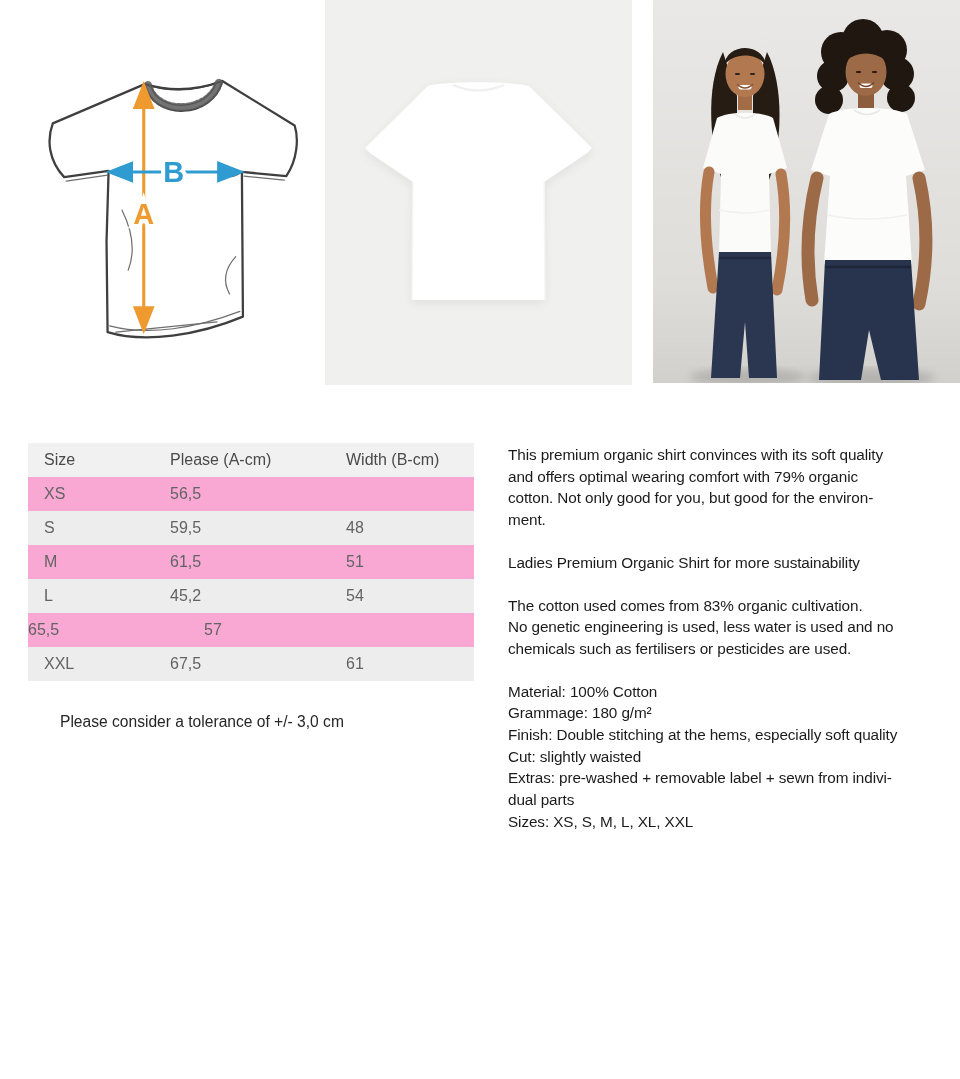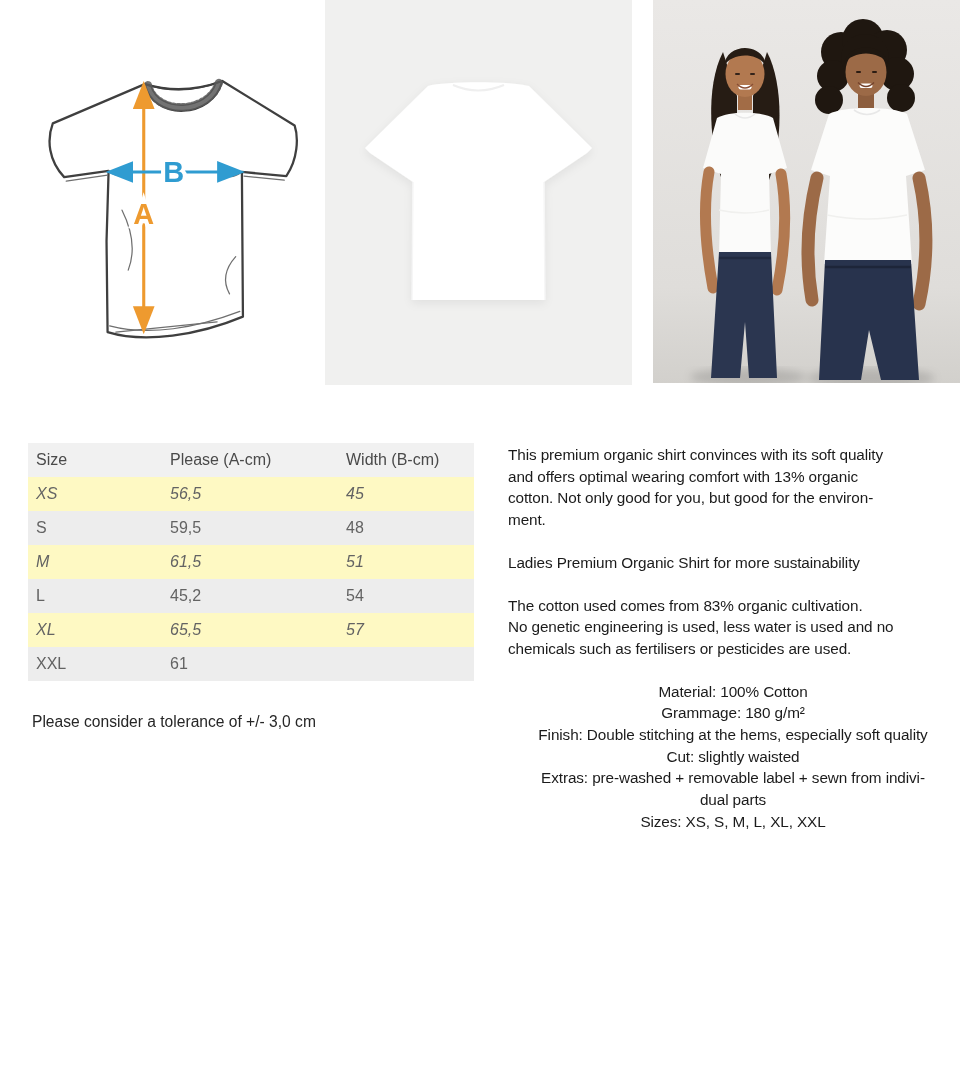--- a/index.html
+++ b/index.html
@@ -10,39 +10,39 @@
     overflow:hidden;
   }
   .panel { position:absolute; overflow:hidden; }
   .panel-diagram { left:20px; top:50px; width:295px; height:310px; background:#ffffff; }
   .panel-flat    { left:325px; top:0; width:307px; height:385px; background:#f0f0ef; }
   .panel-photo   { left:653px; top:0; width:307px; height:383px; background:#e4e2df; }
 
   
   .size-table { position:absolute; left:28px; top:443px; width:446px; font-size:16px; }
   .trow { display:flex; height:34px; line-height:34px; }
-  .trow .c1 { width:142px; padding-left:8px; }
+  .trow .c1 { width:142px; padding-left:16px; }
   .trow .c2 { width:176px; }
   .trow .c3 { flex:1; }
   .thead { background:#f1f1f1; color:#4a4a4a; }
-  .r-odd  { background:#fef9c3; color:#636363;font-style:italic; }
+  .r-odd  { background:#f9a8d4; color:#636363; }
   .r-even { background:#ededed; color:#636363; }
 
   .tolerance {
-    position:absolute; left:32px; top:713px;
+    position:absolute; left:60px; top:713px;
     font-size:15.6px; color:#262626;
   }
 
   .description {
     position:absolute; left:508px; top:444px; width:450px;
     font-size:15.3px; line-height:21.7px; color:#1b1b1b;
     letter-spacing:-0.1px;
   }
   .description p { white-space:pre; margin:0 0 21px 0; }
-  .description p:last-child { margin-bottom:0;text-align:center; }
+  .description p:last-child { margin-bottom:0; }
 
   svg text { font-family:"Liberation Sans", sans-serif; }
 </style>
 </head>
 <body>
 
 <div class="panel panel-diagram">
   <svg width="295" height="310" viewBox="-8 -5 276 300">
     <defs>
       <marker id="arrA" markerWidth="9" markerHeight="8" refX="7" refY="3.5" orient="auto-start-reverse">
@@ -179,53 +179,52 @@
 
 <div class="size-table">
   <div class="trow thead">
     <div class="c1">Size</div>
     <div class="c2">Please (A-cm)</div>
     <div class="c3">Width (B-cm)</div>
   </div>
   <div class="trow r-odd">
     <div class="c1">XS</div>
     <div class="c2">56,5</div>
-    <div class="c3">45</div>
   </div>
   <div class="trow r-even">
     <div class="c1">S</div>
     <div class="c2">59,5</div>
     <div class="c3">48</div>
   </div>
   <div class="trow r-odd">
     <div class="c1">M</div>
     <div class="c2">61,5</div>
     <div class="c3">51</div>
   </div>
   <div class="trow r-even">
     <div class="c1">L</div>
     <div class="c2">45,2</div>
     <div class="c3">54</div>
   </div>
   <div class="trow r-odd">
-    <div class="c1">XL</div>
     <div class="c2">65,5</div>
     <div class="c3">57</div>
   </div>
   <div class="trow r-even">
     <div class="c1">XXL</div>
+    <div class="c2">67,5</div>
     <div class="c3">61</div>
   </div>
 </div>
 
 <div class="tolerance">Please consider a tolerance of +/- 3,0 cm</div>
 
 <div class="description">
   <p>This premium organic shirt convinces with its soft quality
-and offers optimal wearing comfort with 13% organic
+and offers optimal wearing comfort with 79% organic
 cotton. Not only good for you, but good for the environ-
 ment.</p>
   <p>Ladies Premium Organic Shirt for more sustainability</p>
   <p>The cotton used comes from 83% organic cultivation.
 No genetic engineering is used, less water is used and no
 chemicals such as fertilisers or pesticides are used.</p>
   <p>Material: 100% Cotton
 Grammage: 180 g/m²
 Finish: Double stitching at the hems, especially soft quality
 Cut: slightly waisted

